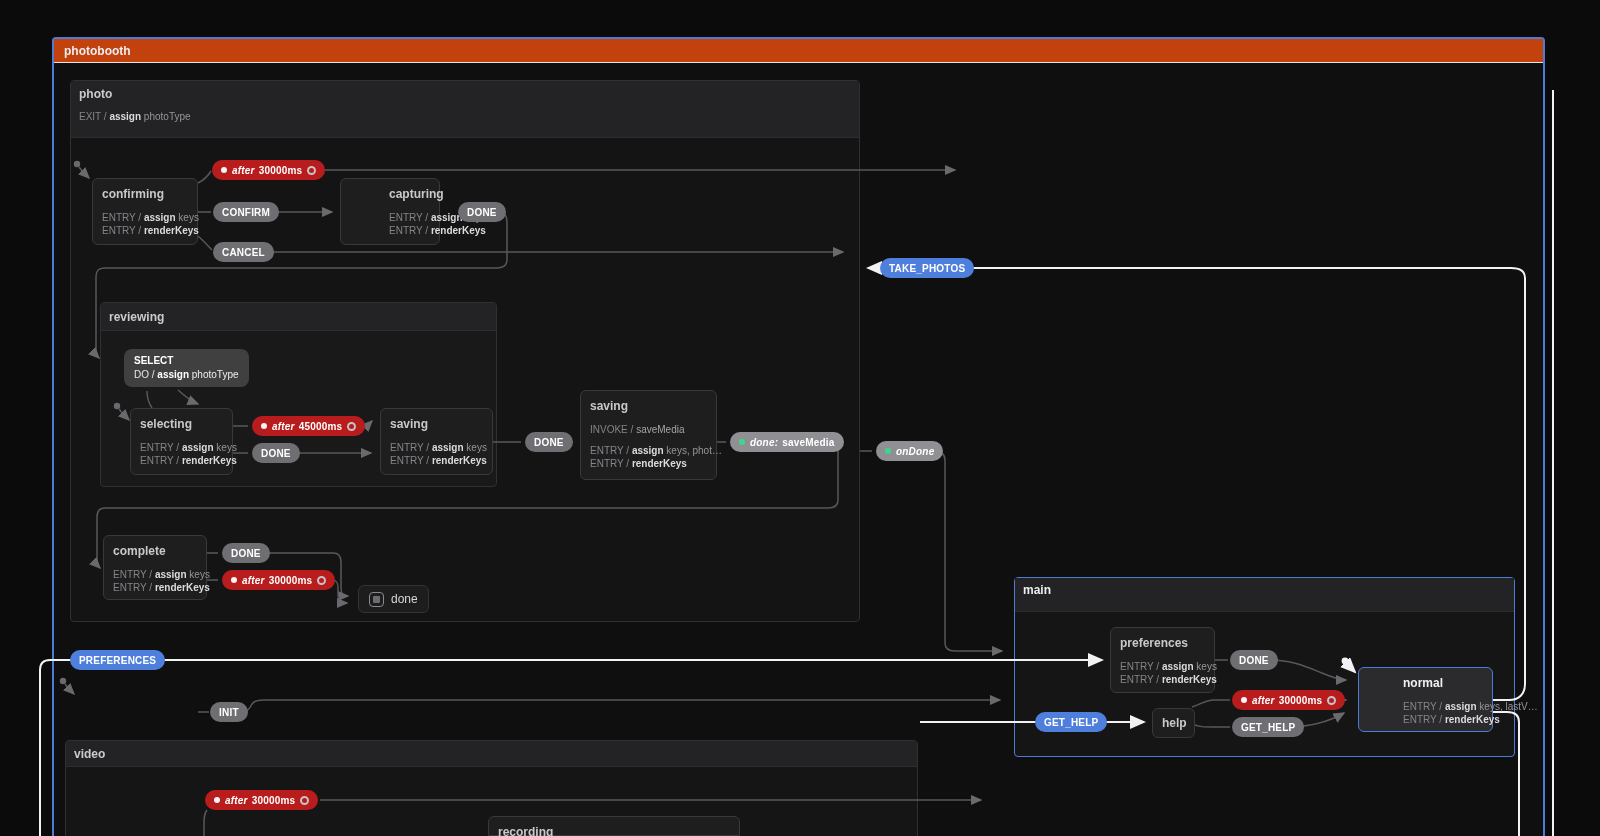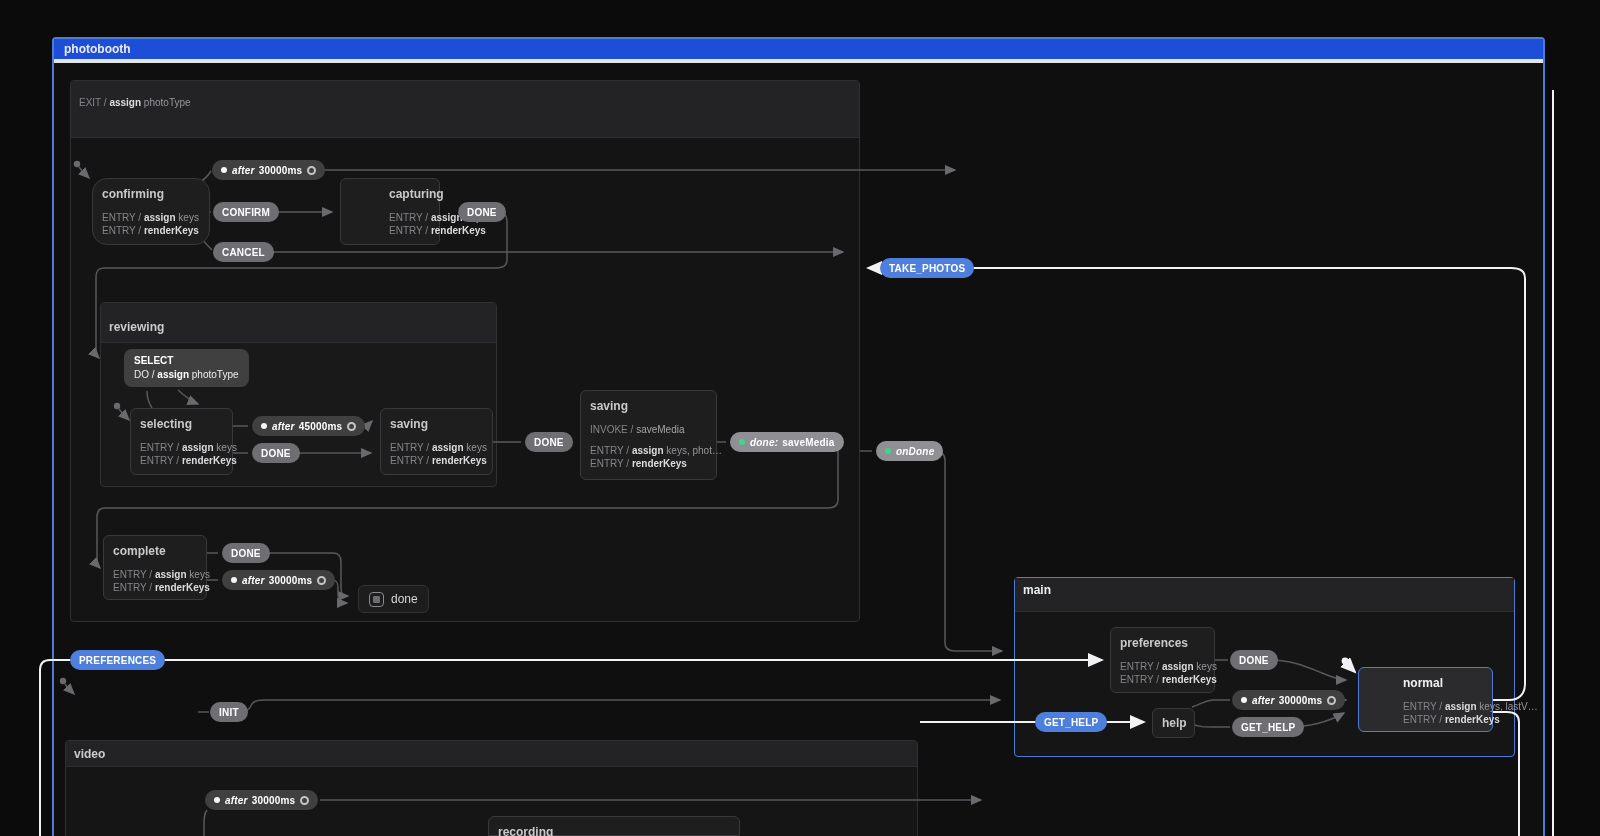--- a/index.html
+++ b/index.html
@@ -2,22 +2,22 @@
 <html><head>
 <meta charset="utf-8">
 <style>
   * { margin:0; padding:0; box-sizing:border-box; }
   html,body { width:1600px; height:836px; background:#0b0b0c; overflow:hidden;
     font-family:"Liberation Sans", sans-serif; }
   #canvas { position:relative; width:1600px; height:836px; background:#0b0b0c; }
 
   
   .machine { position:absolute; border:2px solid #4c7cd6; border-radius:4px; background:#0f0f10; }
-  .machine-header { position:absolute; left:0; top:0; right:0; height:24px; background:#1d4ed8;
-    border-bottom:4px solid #e5e5e5; display:flex; align-items:center; padding-left:10px; }
+  .machine-header { position:absolute; left:0; top:0; right:0; height:24px; background:#c2410c;
+    border-bottom:1px solid #e5e5e5; display:flex; align-items:center; padding-left:10px; }
   .machine-title { color:#ededef; font-size:12px; font-weight:bold; }
 
   
   .group { position:absolute; border:1px solid #303032; border-radius:4px; background:#151516; }
   .group-header { position:absolute; left:0; top:0; right:0; background:#232325;
     border-bottom:1px solid #2e2e30; padding:6px 0 0 8px; }
   .group-title { color:#cversb; color:#cbcbcd; font-size:12px; font-weight:bold; }
   .group.selected { border:1.5px solid #4c7cd6; }
 
   
@@ -31,21 +31,21 @@
   .aline .act { color:#dcdcde; font-weight:bold; }
   .aline .rest { color:#96969a; }
   .aline.dimmy .rest { color:#a5a5a9; }
   .gap8 { height:8px; }
 
   
   .pill { position:absolute; height:20px; border-radius:10px; background:#6f6f73; color:#fff;
     font-size:10px; font-weight:bold; display:flex; align-items:center; justify-content:center;
     padding:0 9px; white-space:nowrap; letter-spacing:.2px; }
   .pill-light { background:#909094; }
-  .pill-dark  { background:#404040; }
+  .pill-dark  { background:#b91c1c; }
   .pill-blue  { background:#4f7fdd; }
   .pill em { font-style:italic; font-weight:bold; margin-right:4px; }
   .pill .dot { width:6px; height:6px; border-radius:50%; background:#f5f5f7; margin-right:5px; }
   .pill .gdot { width:6px; height:6px; border-radius:50%; background:#3dd68c; margin-right:5px; }
   .pill .ring { width:9px; height:9px; border-radius:50%; border:2.5px solid #c4c4c8; margin-left:5px; }
   .pill-select { position:absolute; background:#404040; border-radius:8px; padding:6px 10px 7px 10px; }
   .pill-select .l1 { color:#fff; font-size:10px; font-weight:bold; margin-bottom:3px; }
   .pill-select .l2 { font-size:10px; }
   .pill-select .l2 .kw { color:#e9e9eb; }
   .pill-select .l2 .act { color:#fff; font-weight:bold; }
@@ -67,30 +67,31 @@
 <div id="canvas">
 
   <div class="machine" style="left:52px; top:37px; width:1493px; height:830px;">
     <div class="machine-header">
       <span class="machine-title">photobooth</span>
     </div>
   </div>
 
   <div class="group" style="left:70px; top:80px; width:790px; height:542px; background:#141415;">
     <div class="group-header" style="height:57px;">
+      <div class="group-title">photo</div>
       <div class="aline" style="margin-top:9px;">
         <span class="kw">EXIT /</span>
         <span class="act">assign</span>
         <span class="rest">photoType</span>
       </div>
     </div>
   </div>
 
   <div class="group" style="left:100px; top:302px; width:397px; height:185px; background:#191head91a; background:#19191a;">
-    <div class="group-header" style="height:40px; padding-top:17px;">
+    <div class="group-header" style="height:28px; padding-top:7px;">
       <div class="group-title">reviewing</div>
     </div>
   </div>
 
   <div class="group" style="left:65px; top:740px; width:853px; height:110px; background:#151516;">
     <div class="group-header" style="height:26px; padding-top:6px;">
       <div class="group-title">video</div>
     </div>
   </div>
 
@@ -175,21 +176,21 @@
 
       <path d="M40,836 V670 C40,663 43,660 50,660 H1102" marker-end="url(#aw)"></path>
 
       <path d="M920,722 H1144" marker-end="url(#aw)"></path>
 
       <path d="M1347,664 C1351,669 1354,671 1355,672" marker-end="url(#aw)"></path>
     </g>
     <circle cx="1345" cy="661" r="3.4" fill="#f2f2f4"></circle>
   </svg>
 
-  <div class="state" style="left:92px; top:178px; width:118px; height:67px;border-radius:15px;">
+  <div class="state" style="left:92px; top:178px; width:106px; height:67px;">
     <div class="state-title">confirming</div>
     <div class="aline"><span class="kw">ENTRY /</span> <span class="act">assign</span> <span class="rest">keys</span></div>
     <div class="aline"><span class="kw">ENTRY /</span> <span class="act">renderKeys</span></div>
   </div>
 
   <div class="state" style="left:340px; top:178px; width:100px; height:67px;padding-left:48px;">
     <div class="state-title">capturing</div>
     <div class="aline"><span class="kw">ENTRY /</span> <span class="act">assign</span> <span class="rest">keys</span></div>
     <div class="aline"><span class="kw">ENTRY /</span> <span class="act">renderKeys</span></div>
   </div>

